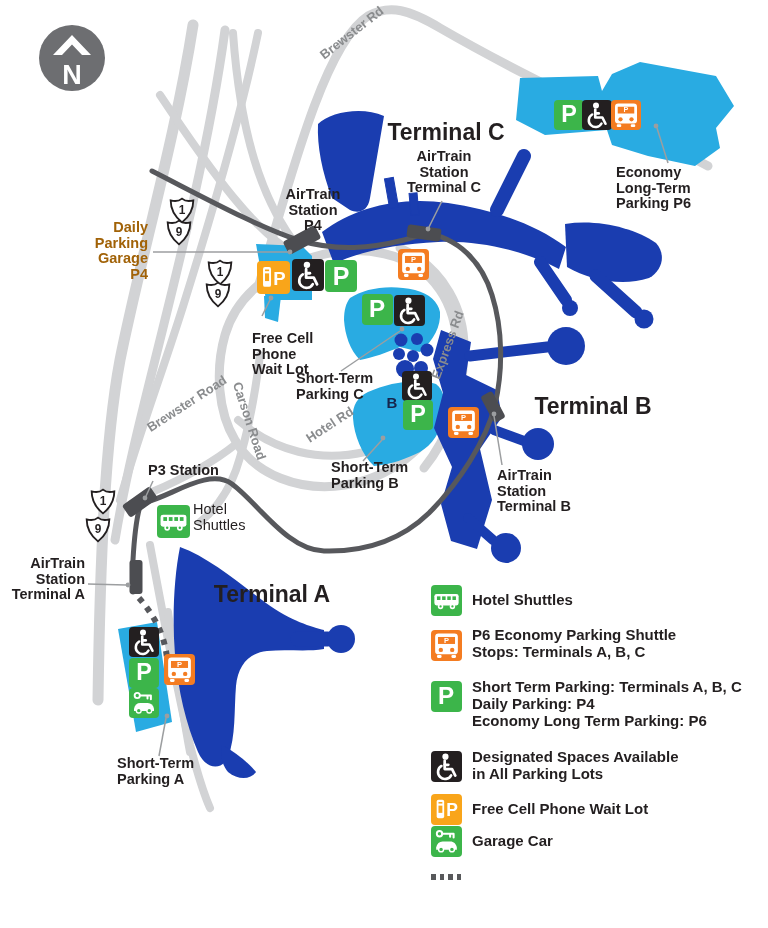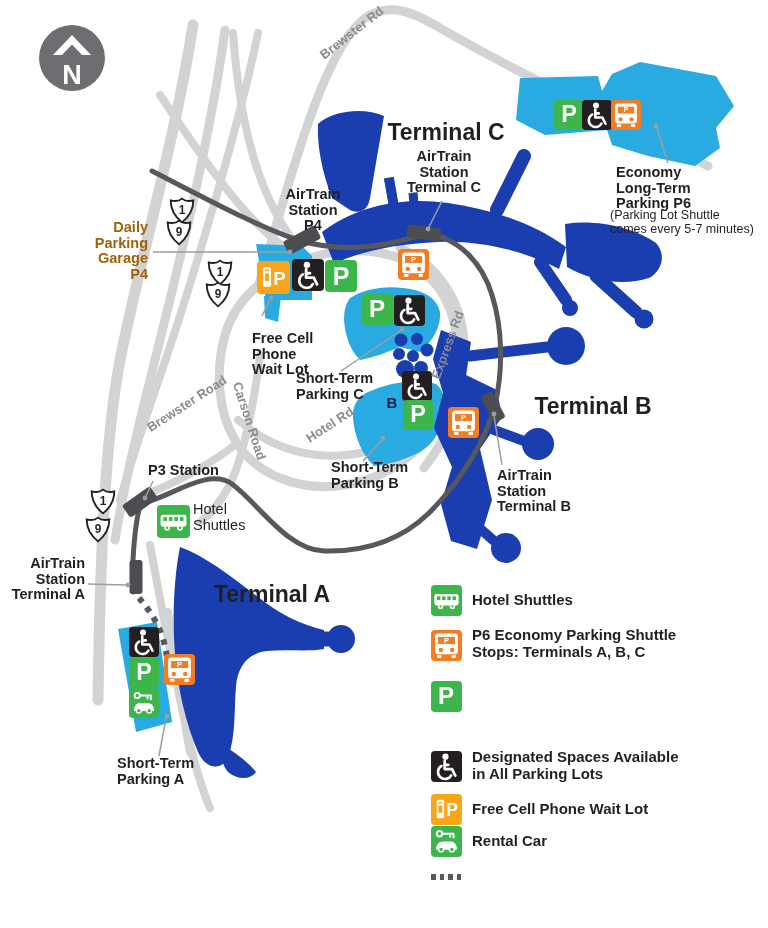--- a/index.html
+++ b/index.html
@@ -317,22 +317,20 @@
 Wait Lot</div>
       <div class="map-label" style="font-size: 14.5px; font-weight: 700; color: rgb(35, 31, 32); line-height: 15.66px; left: 296px; top: 371px;">Short-Term
 Parking C</div>
       <div class="map-label" style="font-size: 14.5px; font-weight: 700; color: rgb(35, 31, 32); line-height: 15.66px; left: 331px; top: 460px;">Short-Term
 Parking B</div>
       <div class="map-label" style="font-size: 14.5px; font-weight: 700; color: rgb(35, 31, 32); line-height: 15.66px; left: 117px; top: 756px;">Short-Term
 Parking A</div>
       <div class="map-label" style="font-size: 14.5px; font-weight: 700; color: rgb(35, 31, 32); line-height: 15.66px; left: 616px; top: 165px;">Economy
 Long-Term
 Parking P6</div>
-      <div class="map-label" style="font-size: 12.5px; font-weight: 400; color: rgb(35, 31, 32); line-height: 13.5px; left: 610px; top: 209px;">(Parking Lot Shuttle
-comes every 5-7 minutes)</div>
       <div class="map-label center" style="font-size: 15px; font-weight: 700; color: rgb(22, 37, 76); line-height: 16.2px; left: 392px; top: 395px;">B</div>
       <div class="map-label rot" style="font-size: 13px; font-weight: 700; color: rgb(138, 140, 142); line-height: 14.04px; left: 352px; top: 33px; transform: translate(-50%, -50%) rotate(-38deg);">Brewster Rd</div>
       <div class="map-label rot" style="font-size: 13px; font-weight: 700; color: rgb(138, 140, 142); line-height: 14.04px; left: 187px; top: 404px; transform: translate(-50%, -50%) rotate(-33deg);">Brewster Road</div>
       <div class="map-label rot" style="font-size: 13px; font-weight: 700; color: rgb(138, 140, 142); line-height: 14.04px; left: 249px; top: 421px; transform: translate(-50%, -50%) rotate(72deg);">Carson Road</div>
       <div class="map-label rot" style="font-size: 13px; font-weight: 700; color: rgb(138, 140, 142); line-height: 14.04px; left: 330px; top: 425px; transform: translate(-50%, -50%) rotate(-33deg);">Hotel Rd</div>
       <div class="map-label rot" style="font-size: 13px; font-weight: 700; color: rgb(138, 140, 142); line-height: 14.04px; left: 448px; top: 345px; transform: translate(-50%, -50%) rotate(-70deg);">Express Rd</div>
     </div>
   <div id="legend-layer" class="layer">
       <div class="tile" style="width: 31px; height: 31px; background: rgb(60, 181, 74); left: 430.5px; top: 584.5px;">
         <svg viewBox="0 0 24 24" width="100%" height="100%">
@@ -357,20 +355,23 @@
           <circle cx="16.4" cy="15.4" r="1.7" fill="#f47c21"></circle>
           <rect x="4.6" y="19.4" width="3.6" height="2.2" rx="0.9" fill="#fff"></rect>
           <rect x="15.8" y="19.4" width="3.6" height="2.2" rx="0.9" fill="#fff"></rect>
         </svg>
       </div>
       <div class="legend-text" style="left: 472px; top: 626px;">P6 Economy Parking Shuttle
 Stops: Terminals A, B, C</div>
       <div class="tile" style="width: 31px; height: 31px; background: rgb(60, 181, 74); left: 430.5px; top: 680.5px;">
         <span class="pletter" style="font-size: 24.18px;">P</span>
       </div>
+      <div class="legend-text" style="left: 472px; top: 678px;">Short Term Parking: Terminals A, B, C
+Daily Parking: P4
+Economy Long Term Parking: P6</div>
       <div class="tile" style="width: 31px; height: 31px; background: rgb(35, 31, 32); left: 430.5px; top: 750.5px;">
         <svg viewBox="0 0 24 24" width="100%" height="100%">
           <circle cx="11.2" cy="4.4" r="2.4" fill="#fff"></circle>
           <path d="M10.6 7.6 L10.6 14 L16.3 14 L18.8 19" stroke="#fff" stroke-width="2.1" fill="none" stroke-linecap="round" stroke-linejoin="round"></path>
           <path d="M13.4 10.7 L10.6 10.7" stroke="#fff" stroke-width="2.1" stroke-linecap="round"></path>
           <path d="M8.1 11.6 A5.4 5.4 0 1 0 15.6 18.8" stroke="#fff" stroke-width="2" fill="none" stroke-linecap="round"></path>
         </svg>
       </div>
       <div class="legend-text" style="left: 472px; top: 748px;">Designated Spaces Available
 in All Parking Lots</div>
@@ -385,21 +386,21 @@
       <div class="legend-text" style="left: 472px; top: 800px;">Free Cell Phone Wait Lot</div>
       <div class="tile" style="width: 31px; height: 31px; background: rgb(60, 181, 74); left: 430.5px; top: 825.5px;">
         <svg viewBox="0 0 24 24" width="100%" height="100%">
           <circle cx="6.6" cy="6" r="2.1" fill="none" stroke="#fff" stroke-width="1.5"></circle>
           <path d="M8.7 6 L17.5 6 M14.8 6 L14.8 8.3 M17.5 6 L17.5 8.9" stroke="#fff" stroke-width="1.6" fill="none" stroke-linecap="round"></path>
           <path d="M4 16.6 C4.6 13.6 6.4 12 9 12 L15 12 C17.6 12 19.4 13.7 20 16.6 L20 18.4 L4 18.4 Z" fill="#fff"></path>
           <circle cx="7.8" cy="18.1" r="1.9" fill="#3cb54a" stroke="#fff" stroke-width="1.1"></circle>
           <circle cx="16.2" cy="18.1" r="1.9" fill="#3cb54a" stroke="#fff" stroke-width="1.1"></circle>
         </svg>
       </div>
-      <div class="legend-text" style="left: 472px; top: 832px;">Rental Car</div>
+      <div class="legend-text" style="left: 472px; top: 832px;">Garage Car</div>
       <div class="dashswatch" style="width: 30px; height: 30px; background: transparent; left: 431px; top: 874px;">
         <span></span>
         <span></span>
         <span></span>
         <span></span>
       </div>
     </div>
 </div>
 
 </body></html>

